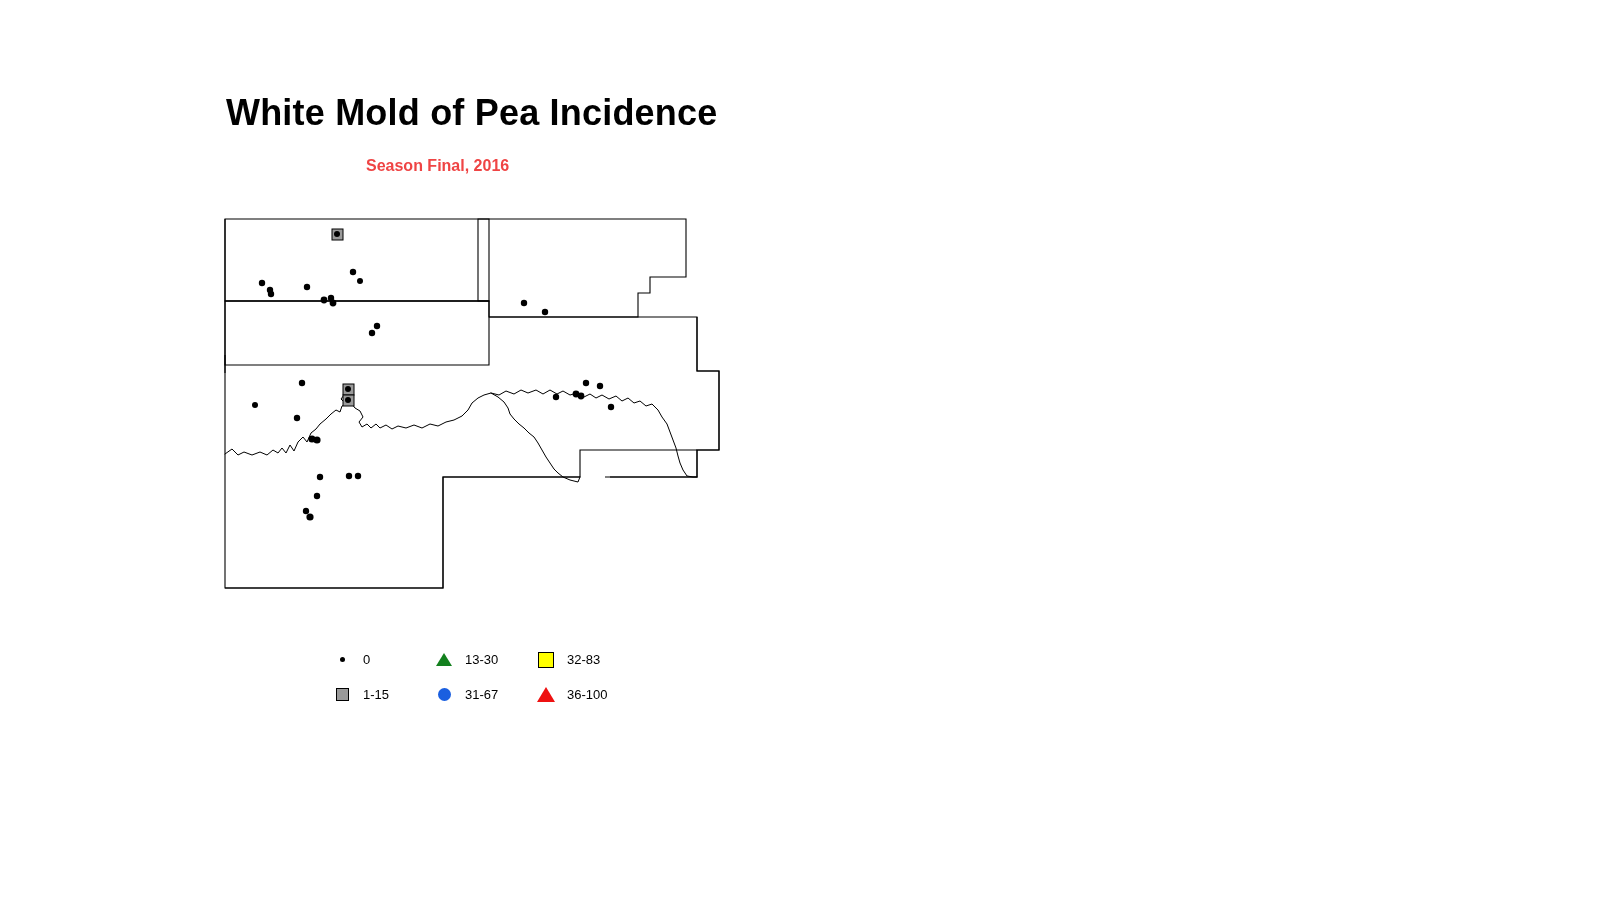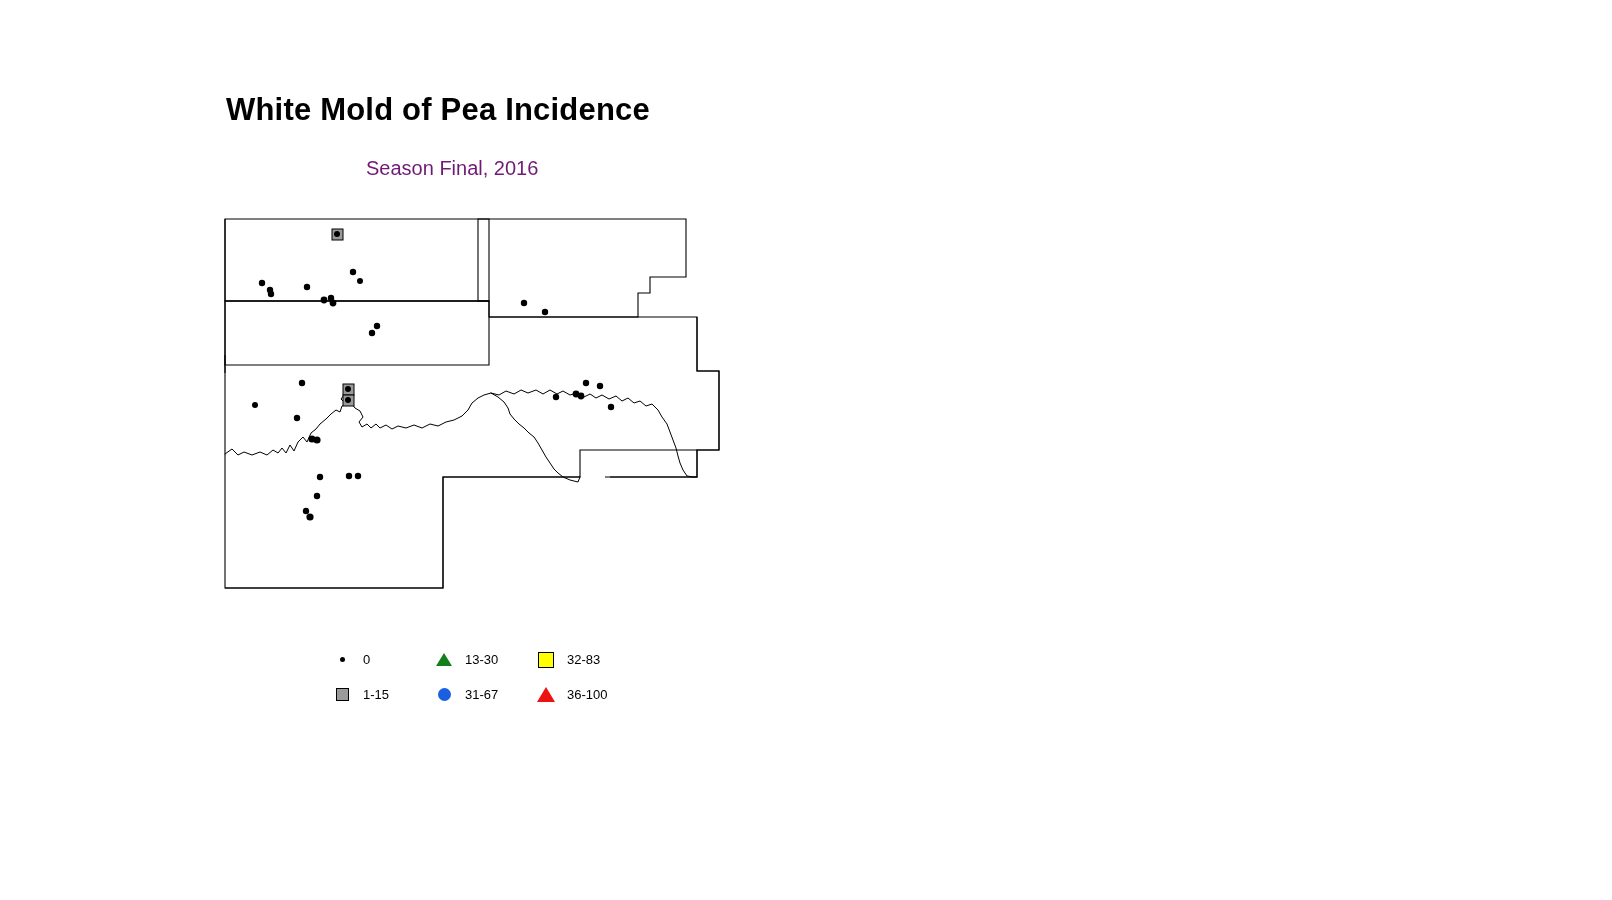--- a/index.html
+++ b/index.html
@@ -20,34 +20,34 @@
     position: absolute;
     left: 0;
     top: 0;
     width: 1612px;
     height: 900px;
   }
   .title {
     position: absolute;
     left: 226px;
     top: 92px;
-    font-size: 31px;
+    font-size: 36px;
     font-weight: bold;
     letter-spacing: 0.2px;
     white-space: nowrap;
     color: #000000;
   }
   .subtitle {
     position: absolute;
     left: 366px;
     top: 157px;
-    font-size: 20px;
-    font-weight: normal;
+    font-size: 16px;
+    font-weight: bold;
     white-space: nowrap;
-    color: #701a75;
+    color: #ef4444;
   }
   #map-panel {
     position: absolute;
     left: 210px;
     top: 205px;
     width: 540px;
     height: 410px;
   }
   #map-svg {
     display: block;

